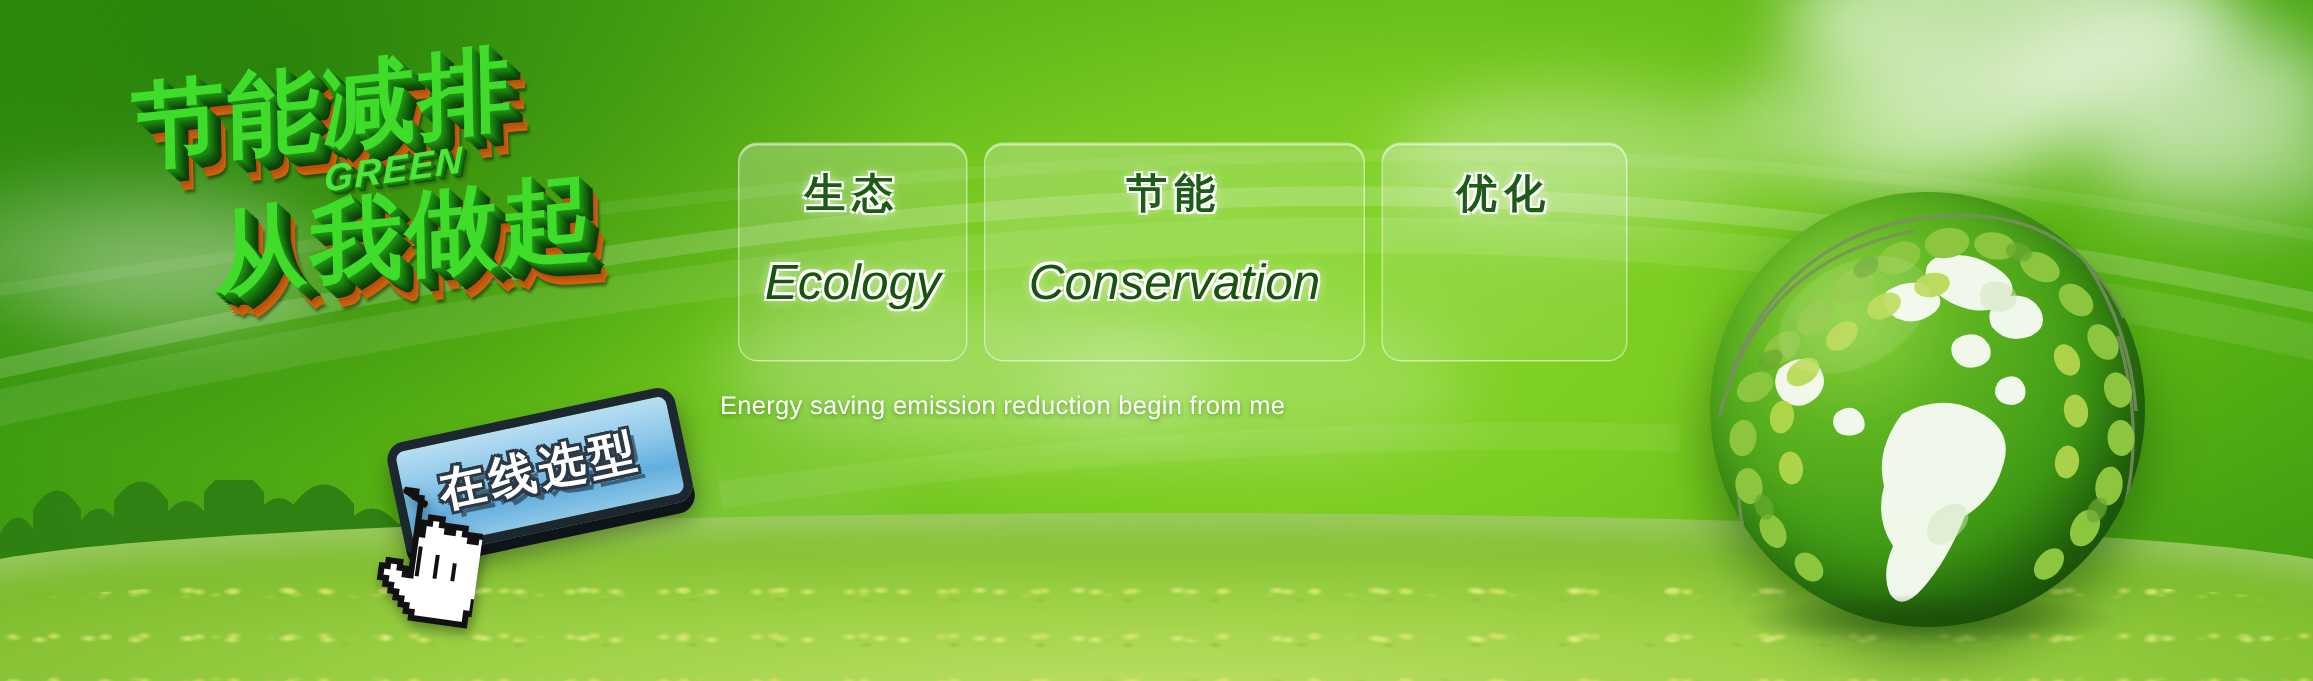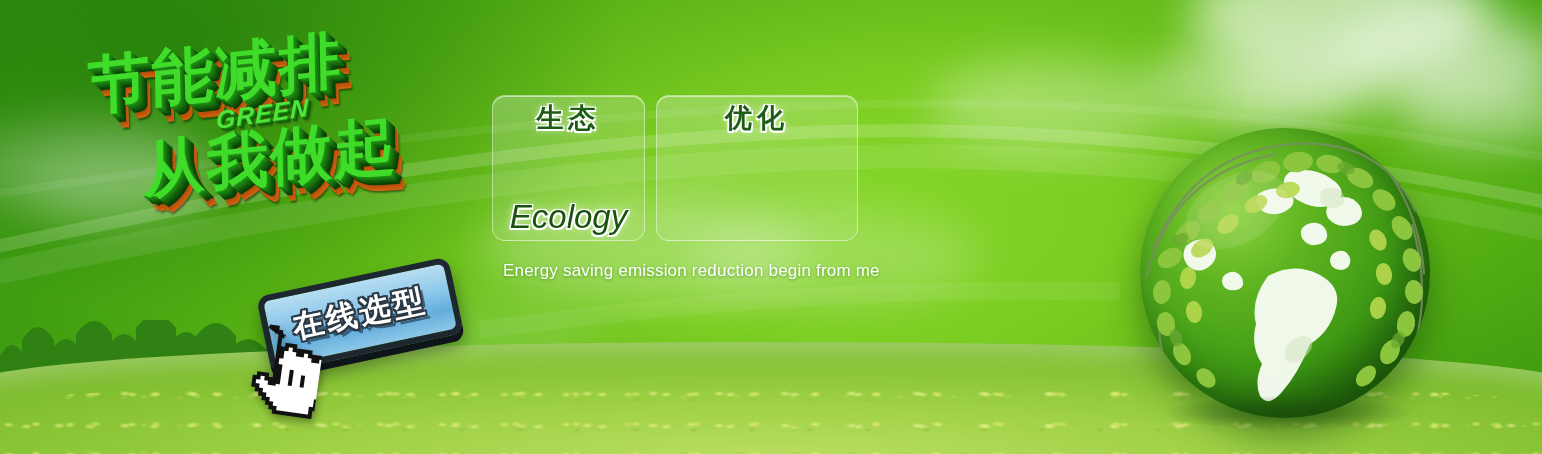--- a/index.html
+++ b/index.html
@@ -133,43 +133,42 @@
     position:absolute;left:492px;top:95px;
     display:flex;align-items:stretch;gap:11px;
   }
   .card{
     position:relative;
     height:146px;
     border-radius:13px;
     background:linear-gradient(165deg, rgba(255,255,255,.26) 0%, rgba(255,255,255,.13) 45%, rgba(255,255,255,.07) 100%);
     border:1px solid rgba(255,255,255,.45);
     box-shadow:inset 0 1px 0 rgba(255,255,255,.55);
-    display:flex;flex-direction:column;align-items:center;justify-content:space-between;
-    padding:4px 22px;
+    display:flex;flex-direction:column;align-items:center;justify-content:flex-start;
+    padding:15px 22px;
     box-sizing:border-box;
     cursor:pointer;
-    gap:20px;
   }
   .card-cn{
     font-size:27px;font-weight:bold;color:#1c5c16;letter-spacing:5px;
     margin-bottom:22px;white-space:nowrap;
     text-shadow:
       -1.5px -1.5px 0 #fff, 1.5px -1.5px 0 #fff, -1.5px 1.5px 0 #fff, 1.5px 1.5px 0 #fff,
       0 0 7px rgba(255,255,255,.95);
   }
   .card-en{
     font-size:33px;color:#19540f;white-space:nowrap;
     text-shadow:
       -1.5px -1.5px 0 #fff, 1.5px -1.5px 0 #fff, -1.5px 1.5px 0 #fff, 1.5px 1.5px 0 #fff,
       0 0 8px rgba(255,255,255,.95);
     font-style: italic;
   }
 
   .tagline{
-    position:absolute;left:503px;top:261px;
+    position:absolute;left:480px;top:261px;
     font-size:17px;color:#ffffff;letter-spacing:.2px;white-space:nowrap;
     text-shadow:0 1px 3px rgba(40,110,10,.55);
     text-align:right;
   }
 
   
   .globe-wrap{
     position:absolute;left:1140px;top:128px;width:290px;height:290px;
     pointer-events:none;
   }
@@ -265,21 +264,25 @@
       <path d="M14 4 h4 v2 h2 v12 h2 v-4 h2 v-2 h4 v2 h2 v2 h2 v-2 h4 v2 h2 v2 h2 v-2 h4 v2 h2 v16 h-2 v4 h-2 v4 h-2 v4 h-18 v-2 h-2 v-2 h-2 v-2 h-2 v-2 h-2 v-2 h-2 v-2 h-2 v-4 h2 v-2 h4 v2 h2 v2 h2 v-24 h2 z" fill="#ffffff" stroke="#111111" stroke-width="2" stroke-linejoin="miter"></path>
       <path d="M22 22 v10 M28 24 v8 M34 26 v6" stroke="#111111" stroke-width="1.6"></path>
     </svg>
   </div>
 
   <div class="cards">
     <div class="card" style="width:153px;">
       <div class="card-cn">生态</div>
       <div class="card-en">Ecology</div>
     </div>
-    <div class="card" style="width:202px;">
+    <div class="card" style="width:254px;">
+      <div class="card-cn">节能</div>
+      <div class="card-en">Conservation</div>
+    </div>
+    <div class="card" style="width:164px;">
       <div class="card-cn">优化</div>
     </div>
   </div>
 
   <div class="tagline">Energy saving emission reduction begin from me</div>
 
   <div class="globe-wrap">
     <div class="globe">
       <svg width="290" height="290" viewBox="0 0 290 290" fill="none">
 

